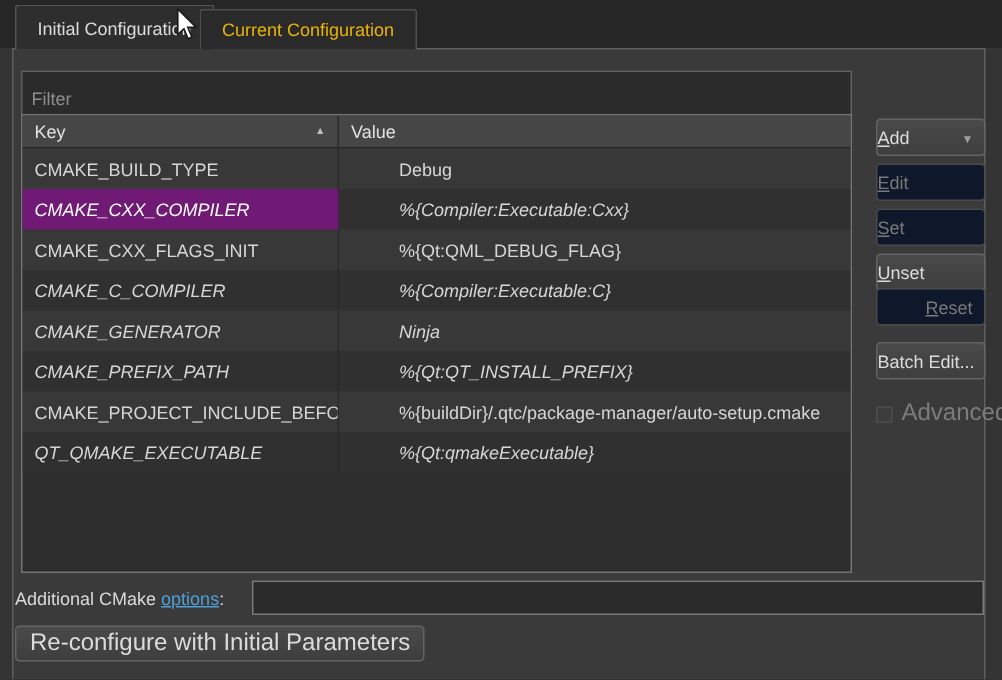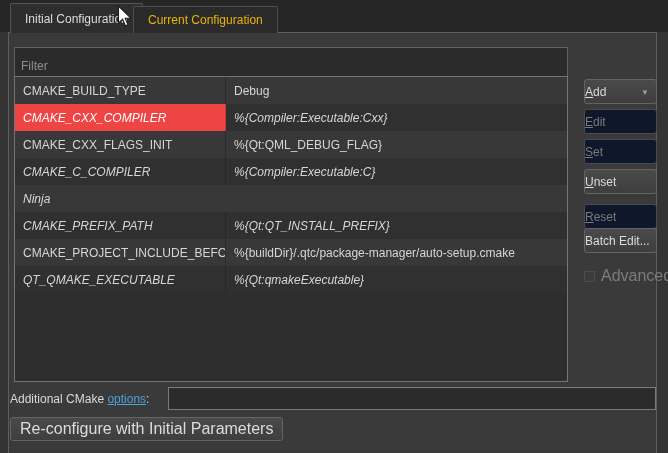--- a/index.html
+++ b/index.html
@@ -31,22 +31,22 @@
     color:#e2e2e2;font-size:12px;}
   .th{display:flex;align-items:center;padding:0 8px;box-sizing:border-box;}
   .th.key{width:211px;border-right:1px solid #292929;justify-content:space-between;}
   .th.value{flex:1;}
   .sort-arrow{font-size:7px;color:#bdbdbd;margin-left:4px;}
   .row{display:flex;height:27px;font-size:12px;color:#d6d6d6;}
   .row.odd{background:#383838;}
   .row.even{background:#303030;}
   .cell{display:flex;align-items:center;padding:0 8px;box-sizing:border-box;white-space:nowrap;overflow:hidden;}
   .cell.key{width:211px;border-right:1px solid rgba(0,0,0,0.18);text-align:right;}
-  .cell.value{flex:1;}
-  .row.selected .cell.key{background:#ef4444;color:#fdfdfd;}
+  .cell.value{flex:1;margin-left:32px;}
+  .row.selected .cell.key{background:#701a75;color:#fdfdfd;}
   .italic{font-style:italic;}
   
   .btn{position:absolute;left:584px;width:73px;height:25px;box-sizing:border-box;
     background:linear-gradient(#4a4a4a,#3e3e3e);border:1px solid #646464;border-radius:3px;
     color:#dcdcdc;font-size:12px;display:flex;align-items:center;justify-content:flex-start;
     cursor:default;z-index:2;}
   .btn.disabled{background:#0f172a;border-color:#4a4a4a;color:#7a7a7a;}
   .btn u{text-decoration:underline;}
   .menu-arrow{position:absolute;right:7px;top:9px;font-size:8px;color:#9f9f9f;line-height:1;}
   .advanced{position:absolute;left:584px;top:267px;display:flex;align-items:center;gap:6px;
@@ -73,38 +73,48 @@
 </div>
 <div class="tab inactive">
   <span>Current Configuration</span>
 </div>
 
 <div class="pane"></div>
 
 <input class="filter-input" type="text" placeholder="Filter" style="">
 
 <div class="cfg-table">
+  <div class="thead">
+    <div class="th key">
+      <span>Key</span>
+      <span class="sort-arrow">▲</span>
+    </div>
+    <div class="th value">
+      <span>Value</span>
+    </div>
+  </div>
 
   <div class="row odd">
     <div class="cell key">CMAKE_BUILD_TYPE</div>
     <div class="cell value">Debug</div>
   </div>
   <div class="row even selected">
     <div class="cell key italic">CMAKE_CXX_COMPILER</div>
     <div class="cell value italic">%{Compiler:Executable:Cxx}</div>
   </div>
   <div class="row odd">
     <div class="cell key">CMAKE_CXX_FLAGS_INIT</div>
     <div class="cell value">%{Qt:QML_DEBUG_FLAG}</div>
   </div>
   <div class="row even">
     <div class="cell key italic">CMAKE_C_COMPILER</div>
     <div class="cell value italic">%{Compiler:Executable:C}</div>
   </div>
   <div class="row odd">
+    <div class="cell key italic">CMAKE_GENERATOR</div>
     <div class="cell value italic">Ninja</div>
   </div>
   <div class="row even">
     <div class="cell key italic">CMAKE_PREFIX_PATH</div>
     <div class="cell value italic">%{Qt:QT_INSTALL_PREFIX}</div>
   </div>
   <div class="row odd">
     <div class="cell key">CMAKE_PROJECT_INCLUDE_BEFORE</div>
     <div class="cell value">%{buildDir}/.qtc/package-manager/auto-setup.cmake</div>
   </div>
@@ -120,21 +130,21 @@
 </div>
 <div class="btn disabled" style="top:109px;">
   <span><u>E</u>dit</span>
 </div>
 <div class="btn disabled" style="top:139px;">
   <span><u>S</u>et</span>
 </div>
 <div class="btn" style="top:169px;">
   <span><u>U</u>nset</span>
 </div>
-<div class="btn disabled" style="top:204px;">
+<div class="btn disabled" style="top:192px;padding-left:32px;">
   <span><u>R</u>eset</span>
 </div>
 <div class="btn" style="top:228px;">
   <span>Batch Edit...</span>
 </div>
 
 <div class="advanced">
   <span class="checkbox"></span>
   <span>Advanced</span>
 </div>

